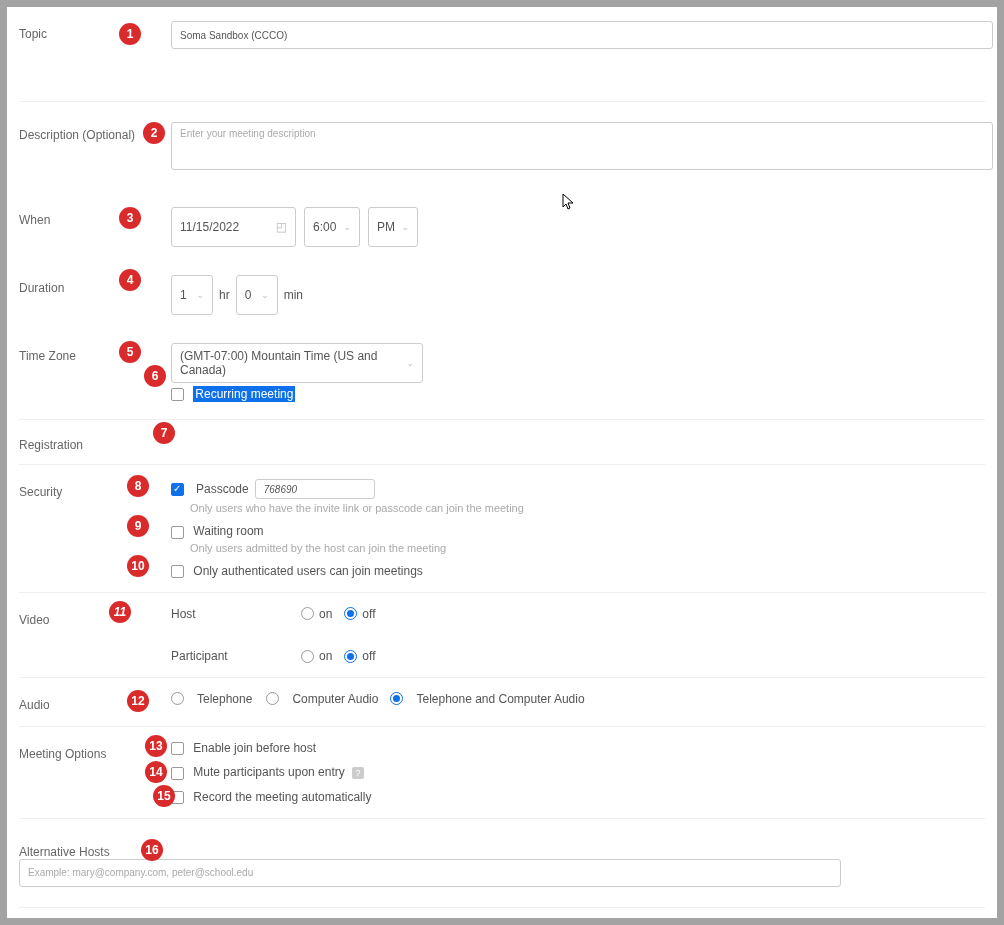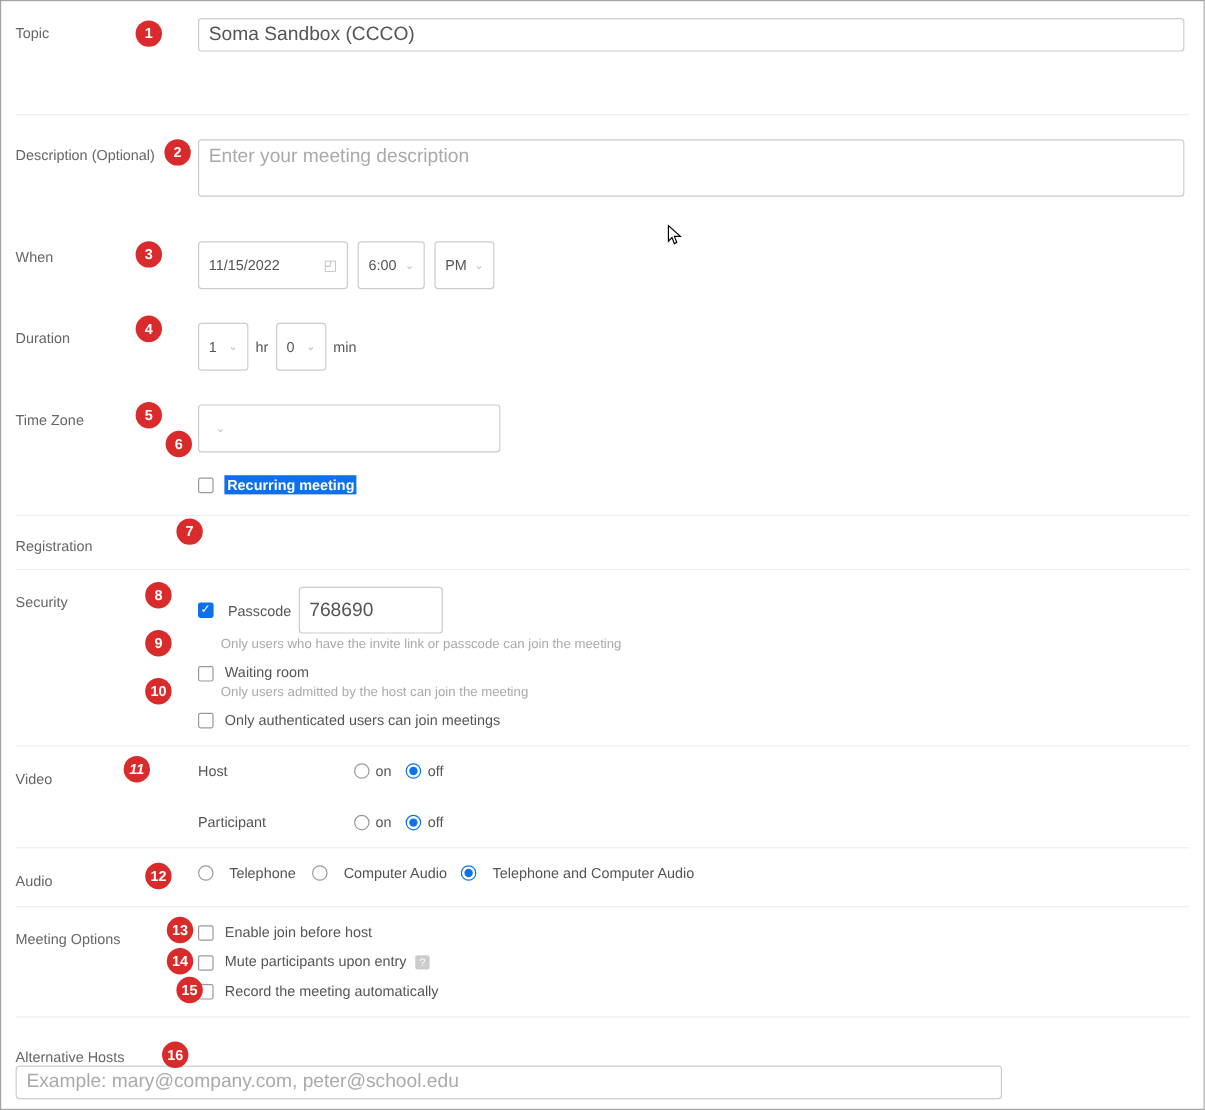--- a/index.html
+++ b/index.html
@@ -5,21 +5,21 @@
   * { box-sizing: border-box; }
   body {
     margin: 0;
     padding: 0;
     font-family: -apple-system, BlinkMacSystemFont, "Segoe UI", Arial, sans-serif;
     font-size: 12px;
     color: #555;
     background: #fff;
   }
   .page {
-    border: 1px solid #a3a3a3;
+    border: 7px solid #a3a3a3;
     width: 1004px;
     height: 925px;
     padding: 14px 12px;
     position: relative;
   }
   .row {
     display: flex;
     align-items: flex-start;
     position: relative;
   }
@@ -35,21 +35,21 @@
   }
   .sep {
     border: none;
     border-top: 1px solid #eee;
     margin: 0;
   }
   input[type=text], textarea, .select {
     border: 1px solid #ccc;
     border-radius: 3px;
     padding: 5px 8px;
-    font-size: 16px;
+    font-size: 10px;
     color: #555;
     background: #fff;
     font-family: inherit;
   }
   input[type=text]::placeholder, textarea::placeholder { color: #aaa; }
   .text-wide { width: 822px; height: 28px; }
   .textarea-wide { width: 822px; height: 48px; resize: none; }
   .date-input { width: 125px; height: 28px; display:inline-flex; align-items:center; justify-content:space-between; padding:0 8px; }
   .sel { display:inline-flex; align-items:center; justify-content:space-between; border:1px solid #ccc; border-radius:3px; height:40px; padding:16px 8px; background:#fff; cursor:pointer; }
   .sel .caret { color:#bbb; font-size:9px; margin-left:6px; }
@@ -131,23 +131,24 @@
       <span>min</span>
     </div>
   </div>
 
   <div class="row" style="padding-top:14px; padding-bottom:8px;">
     <div class="label-col">Time Zone</div>
     <div class="marker" style="left:100px; top:12px;">5</div>
     <div class="marker" style="left:125px; top:36px;">6</div>
     <div class="field-col">
       <span class="sel" style="width:252px;">
-        <span class="caret">⌄</span>
-      </span>
-      <div style="margin-top:20px;font-weight:bold;">
+        <span>(GMT-07:00) Mountain Time (US and Canada)</span>
+        <span class="caret">⌄</span>
+      </span>
+      <div style="margin-top:4px;">
         <span class="chk"></span>
         <span class="highlight">Recurring meeting</span>
       </div>
     </div>
   </div>
   <hr class="sep" style="margin-top:10px;">
 
   <div class="row" style="padding-top:12px; padding-bottom:12px;">
     <div class="label-col">Registration</div>
     <div class="marker" style="left:134px; top:2px;">7</div>
@@ -156,21 +157,21 @@
 
   <div class="row" style="padding-top:14px; padding-bottom:14px;">
     <div class="label-col">Security</div>
     <div class="marker" style="left:108px; top:10px;">8</div>
     <div class="marker" style="left:108px; top:50px;">9</div>
     <div class="marker" style="left:108px; top:90px;">10</div>
     <div class="field-col">
       <div style="display:flex; align-items:center; gap:6px;">
         <span class="chk checked"></span>
         <span>Passcode</span>
-        <input type="text" style="width: 120px; height: 39px;" value="768690">
+        <input type="text" style="width: 120px; height: 20px; font-style: italic;" value="768690">
       </div>
       <div class="hint" style="margin-left:19px;">Only users who have the invite link or passcode can join the meeting</div>
       <div style="margin-top:10px;">
         <span class="chk"></span>
         <span>Waiting room</span>
       </div>
       <div class="hint" style="margin-left:19px;">Only users admitted by the host can join the meeting</div>
       <div style="margin-top:10px;">
         <span class="chk"></span>
         <span>Only authenticated users can join meetings</span>

